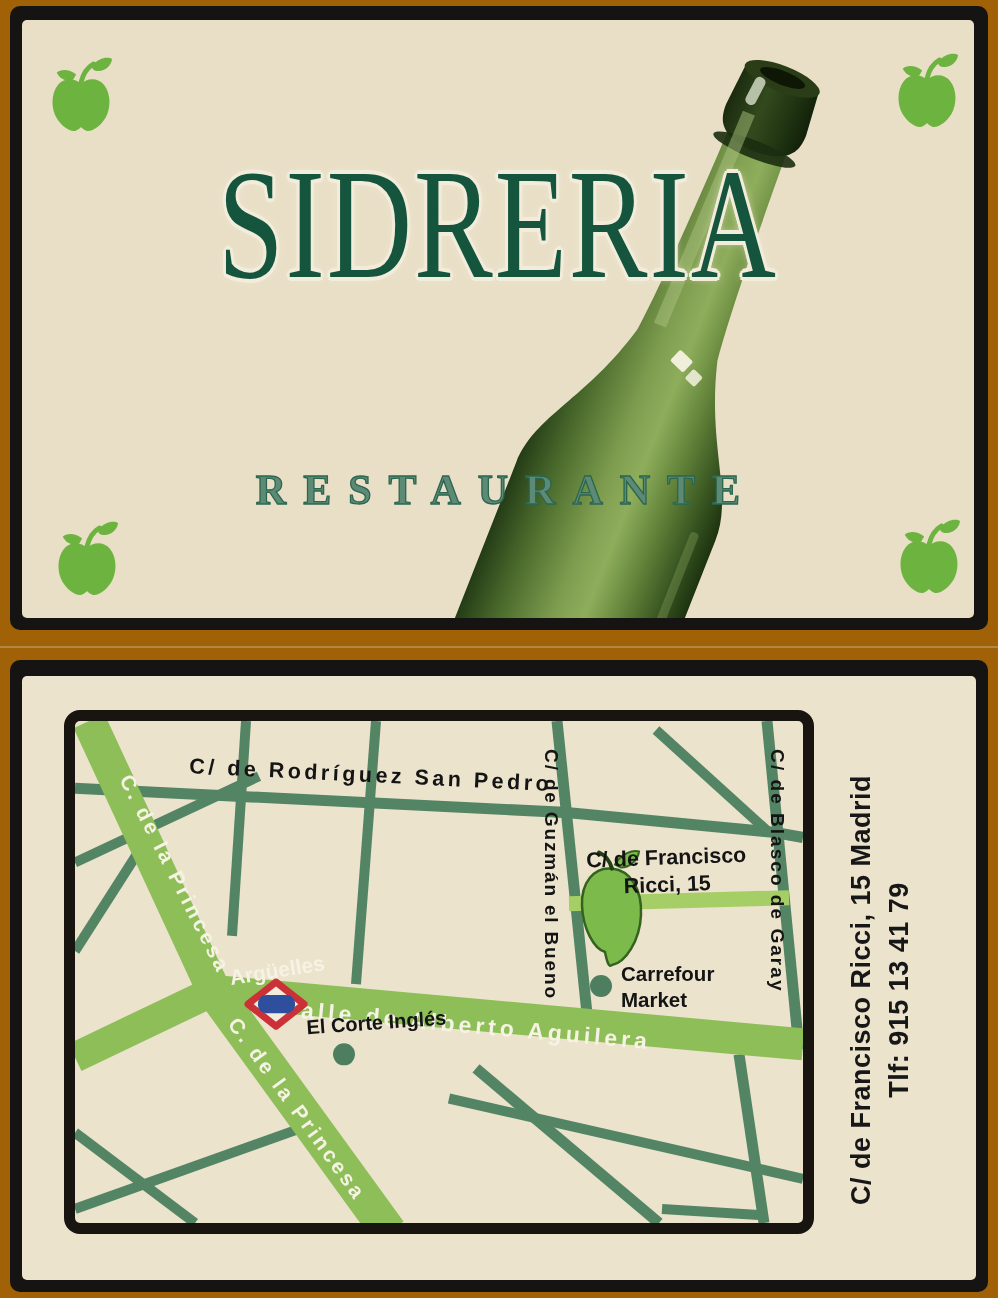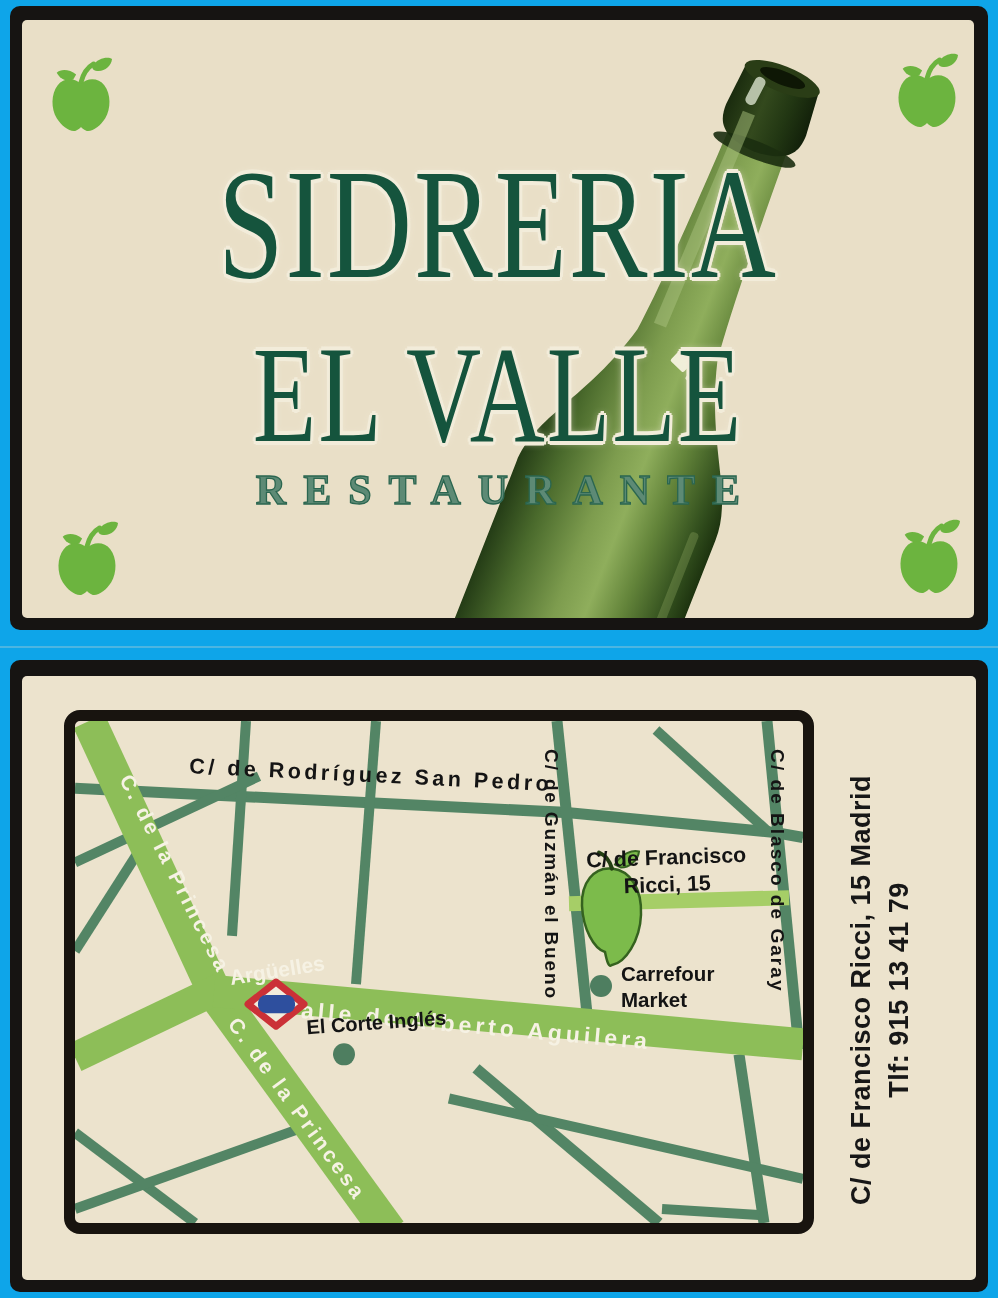--- a/index.html
+++ b/index.html
@@ -1,16 +1,16 @@
 <!DOCTYPE html>
 <html><head>
 <meta charset="utf-8">
 <style>
   html,body{margin:0;padding:0;background:#0f0e0c;}
-  .stage{position:relative;width:998px;height:1298px;background:#0ea5e9;overflow:hidden;
+  .stage{position:relative;width:998px;height:1298px;background:#a16207;overflow:hidden;
          font-family:"Liberation Sans",sans-serif;}
   .card{position:absolute;background:#161412;border-radius:10px;}
   .card-front{left:10px;top:6px;width:978px;height:624px;}
   .card-back{left:10px;top:660px;width:978px;height:632px;}
   .cream{position:absolute;background:#e9dfc7;border-radius:5px;overflow:hidden;}
   .front-cream{left:12px;top:14px;right:14px;bottom:12px;}
   .back-cream{left:12px;top:16px;right:12px;bottom:12px;background:#ece3cd;}
   .scratch{position:absolute;left:0;top:646px;width:998px;height:2px;
            background:rgba(222,220,210,.3);filter:blur(.4px);}
   
@@ -81,23 +81,20 @@
         <ellipse cx="125" cy="92" rx="44" ry="9" fill="#1b2d10" opacity=".9"></ellipse>
         <rect x="99" y="22" width="11" height="30" rx="5" fill="#cfd8c2" opacity=".85" transform="rotate(6 104 37)"></rect>
         <path d="M100,60 L113,60 L108,290 L95,290 Z" fill="#aac27e" opacity=".5"></path>
         <rect x="126" y="308" width="18" height="15" rx="2" fill="#f5f2e0" opacity=".95" transform="rotate(22 135 315)"></rect>
         <rect x="146" y="320" width="13" height="13" rx="2" fill="#f5f2e0" opacity=".85" transform="rotate(22 152 326)"></rect>
         <rect x="206" y="470" width="9" height="210" rx="4" fill="#9db36a" opacity=".3"></rect>
       </svg>
 
       <div class="headline h-sidreria">
         <span class="stretch">SIDRERIA</span>
-      </div>
-      <div class="headline h-elvalle">
-        <span class="stretch">EL VALLE</span>
       </div>
       <div class="h-rest">RESTAURANTE</div>
 
       <svg class="apple tl" viewBox="0 0 68 80">
           <use href="#apple-sym"></use>
         </svg>
       <svg class="apple tr" viewBox="0 0 68 80">
           <use href="#apple-sym"></use>
         </svg>
       <svg class="apple bl" viewBox="0 0 68 80">

